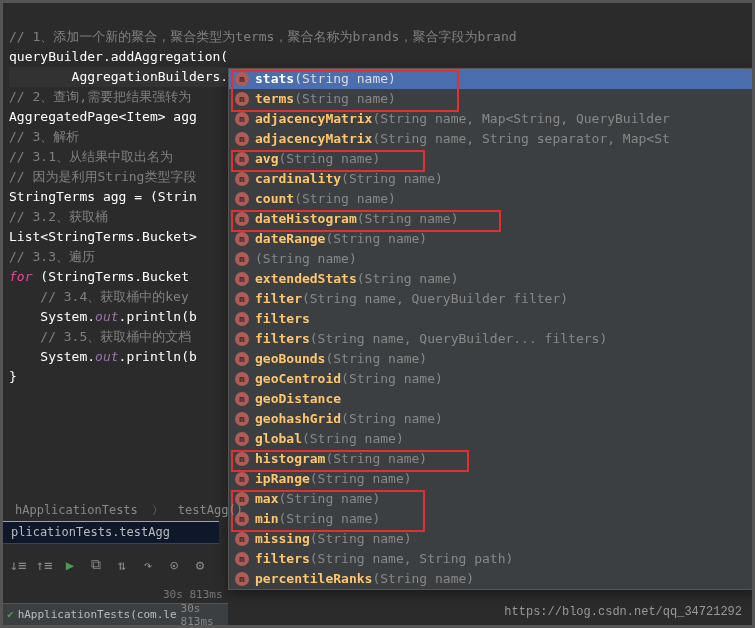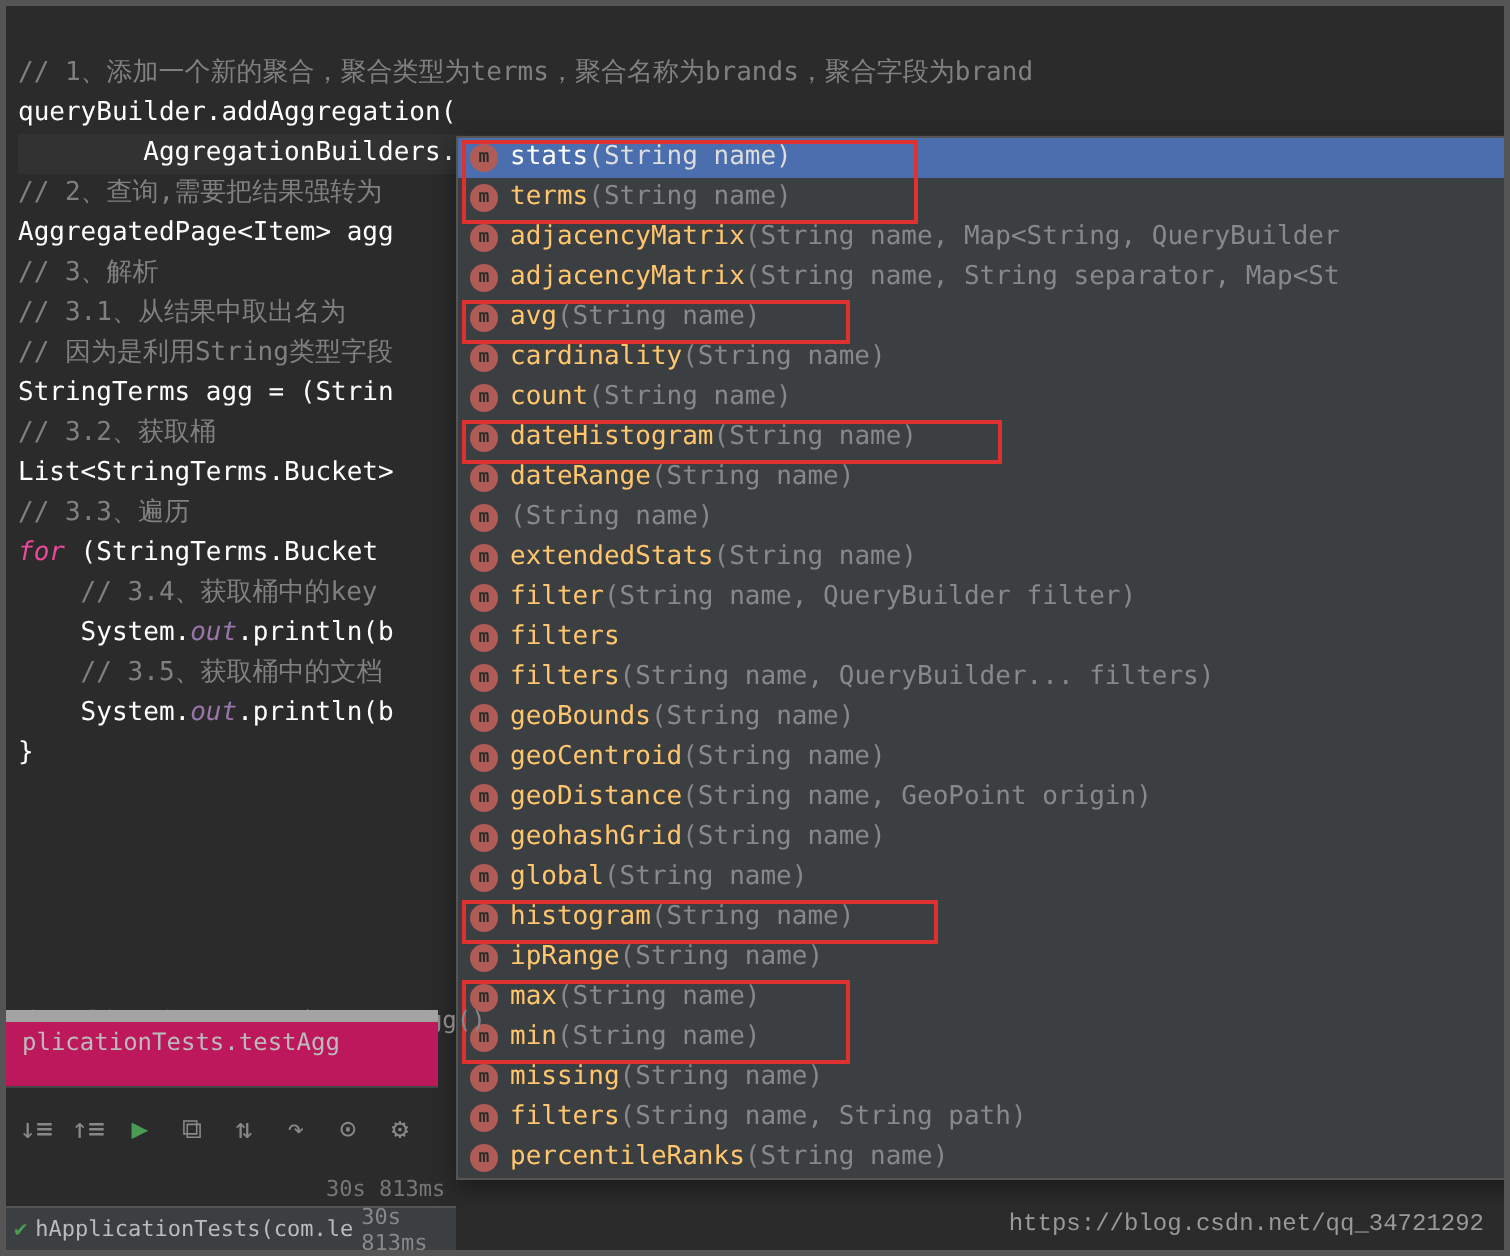--- a/index.html
+++ b/index.html
@@ -49,43 +49,43 @@
     width: 14px; height: 14px;
     border-radius: 50%;
     background: #b05c56;
     color: #2b2b2b;
     font-size: 9px; font-weight: bold;
     margin-right: 6px;
     flex-shrink: 0;
     font-style: normal;
   }
   .mname { color: #ffc66d; }
-  .mname.nb { font-weight: normal; }
+  .mname.nb { font-weight: bold; }
   .param { color: #888; }
   .popup-row.sel .param { color: #ddd; }
   .popup-row.sel .mname { color: #fff; }
   .box {
     position: absolute;
     border: 2px solid #e03131;
     pointer-events: none;
   }
   .crumb {
     position: absolute; left: 0; bottom: 104px;
     font-size: 12px; color: #888;
     padding-left: 6px;
     display: flex; gap: 8px; align-items: center;
     height: 22px;
   }
   .crumb span { padding: 2px 6px; }
   .tab {
     position: absolute; left:0; bottom: 82px;
-    height: 38px; background: #be185d;
+    height: 22px; background: #0f172a;
     color: #bbb; font-size: 12px;
     padding: 3px 8px;
-    border-top: 6px solid #a3a3a3;
+    border-top: 1px solid #a3a3a3;
     width: 216px;
   }
   .toolbar {
     position: absolute; left:0; bottom: 40px;
     display:flex; gap:8px; padding:4px 6px;
     width: 216px;
     border-top:1px solid #444;
     height: 42px;
     align-items: center;
   }
@@ -215,21 +215,20 @@
       <span class="param">(String name)</span>
     </div>
     <div class="popup-row">
       <i class="mi">m</i>
       <span class="mname nb">geoCentroid</span>
       <span class="param">(String name)</span>
     </div>
     <div class="popup-row">
       <i class="mi">m</i>
       <span class="mname nb">geoDistance</span>
-      <span class="param">(String name, GeoPoint origin)</span>
     </div>
     <div class="popup-row">
       <i class="mi">m</i>
       <span class="mname nb">geohashGrid</span>
       <span class="param">(String name)</span>
     </div>
     <div class="popup-row">
       <i class="mi">m</i>
       <span class="mname nb">global</span>
       <span class="param">(String name)</span>

